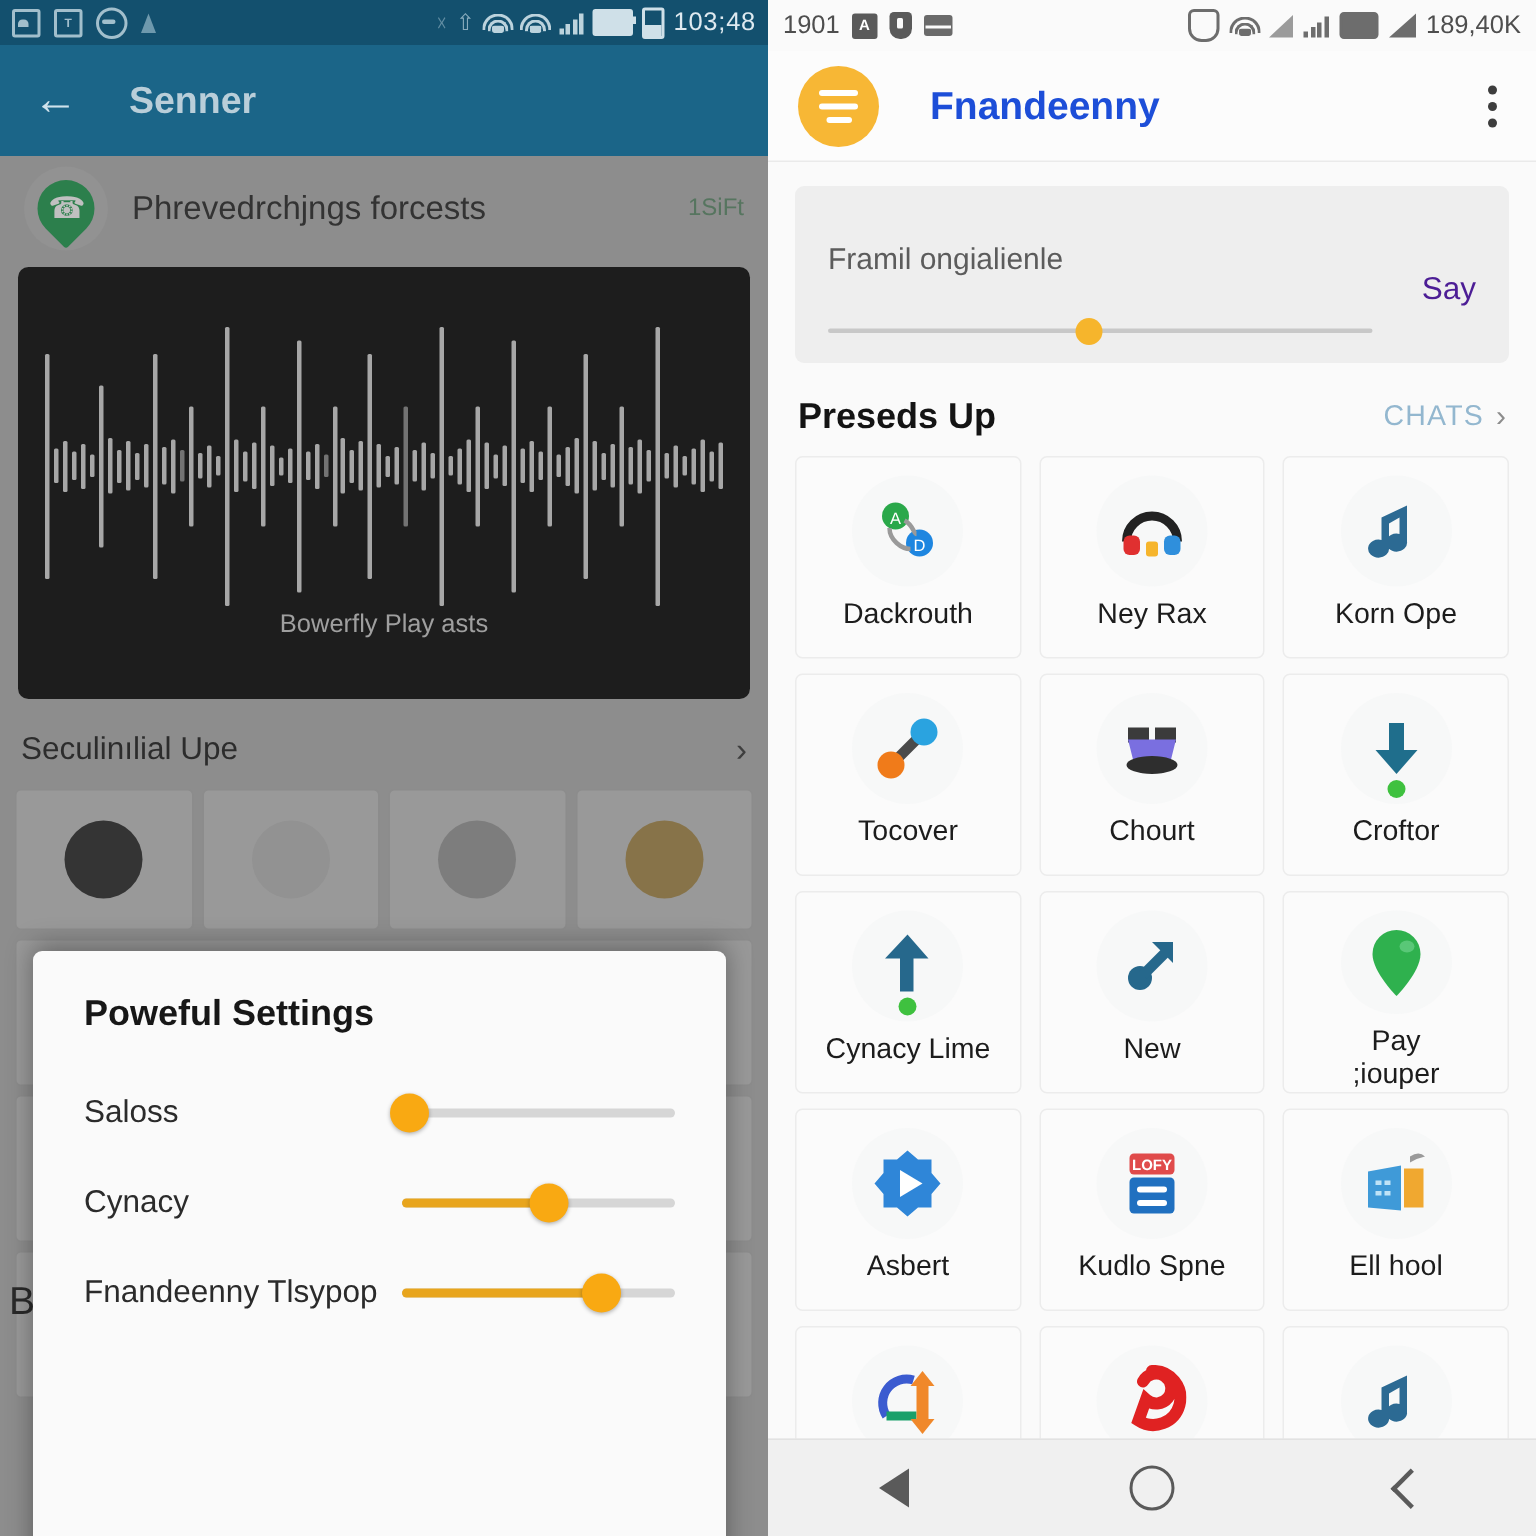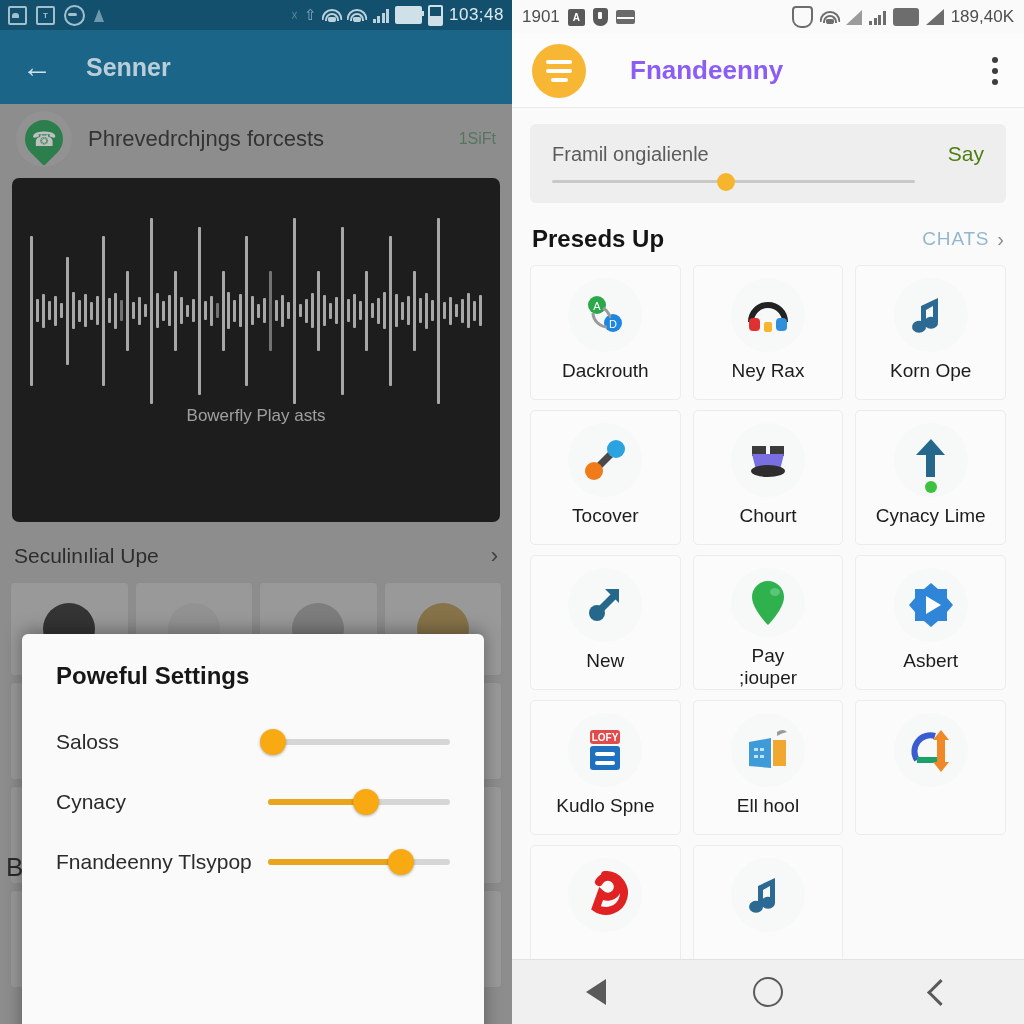--- a/index.html
+++ b/index.html
@@ -49,21 +49,21 @@
 
   .l-body{position:relative;height:920px;background:#b2b2b2;}
   .l-row{height:70px;display:flex;align-items:center;padding:0 16px;box-sizing:border-box;}
   .l-avatar{width:56px;height:56px;border-radius:50%;background:#b9b9b9;display:flex;align-items:center;justify-content:center;}
   .pin{width:38px;height:38px;background:#1f9d4f;border-radius:50% 50% 50% 2px;transform:rotate(-45deg);
     display:flex;align-items:center;justify-content:center;}
   .pin span{transform:rotate(45deg);color:#fff;font-size:20px;}
   .l-rowtitle{margin-left:16px;font-size:22px;color:#2a2a2a;}
   .l-rowmeta{margin-left:auto;font-size:16px;color:#5f8d6d;}
 
-  .wave-card{margin:4px 12px 0;height:344px;background:#090909;border-radius:7px;position:relative;overflow:hidden;}
+  .wave-card{margin:4px 12px 0;height:288px;background:#090909;border-radius:7px;position:relative;overflow:hidden;}
   .wave{position:absolute;left:18px;right:18px;top:40px;height:185px;display:flex;align-items:center;justify-content:space-between;}
   .wave b{display:block;width:3px;background:#d9d9d9;border-radius:1px;}
   .wave-cap{position:absolute;left:0;right:0;top:228px;text-align:center;color:#cdcdcd;font-size:17px;}
 
   .l-seclist{margin-top:14px;padding:0 14px;display:flex;align-items:center;height:40px;}
   .l-seclist .t{font-size:21px;color:#1f1f1f;}
   .l-seclist .c{margin-left:auto;font-size:22px;color:#3a3a3a;}
 
   .l-grid{margin:6px 10px 0;display:grid;grid-template-columns:repeat(4,1fr);gap:6px;}
   .l-cell{height:92px;background:#c4c4c4;border:1px solid #b0b0b0;border-radius:4px;display:flex;align-items:center;justify-content:center;}
@@ -108,28 +108,28 @@
   .battg{width:22px;height:14px;border:2px solid #6d6d6d;border-radius:3px;position:relative;background:#6d6d6d;}
 
   .r-appbar{height:74px;background:#fcfcfc;display:flex;align-items:center;padding:0 20px;box-sizing:border-box;
     border-bottom:1px solid #eaeaea;}
   .r-menu{width:54px;height:54px;border-radius:50%;background:#f7b735;display:flex;flex-direction:column;
     align-items:center;justify-content:center;gap:5px;}
   .r-menu b{display:block;height:4px;background:#fff;border-radius:2px;}
   .r-menu b:nth-child(1){width:26px;}
   .r-menu b:nth-child(2){width:26px;}
   .r-menu b:nth-child(3){width:17px;}
-  .r-title{margin-left:44px;font-size:26px;font-weight:bold;color:#8b5cf6;}
+  .r-title{margin-left:34px;font-size:26px;font-weight:bold;color:#1d4ed8;}
   .r-kebab{margin-left:auto;display:flex;flex-direction:column;gap:5px;padding:6px;}
   .r-kebab i{width:6px;height:6px;background:#3d3d3d;border-radius:50%;display:block;}
 
   .r-card{margin:16px 18px 0;background:#eeeeee;border-radius:6px;padding:18px 22px 20px;box-sizing:border-box;}
   .r-card-top{display:flex;align-items:center;}
   .r-card-ph{font-size:20px;color:#5c5c5c;}
-  .r-card-act{margin-left:auto;font-size:21px;color:#4d7c0f;}
+  .r-card-act{margin-left:auto;font-size:21px;color:#4c1d95;margin-top:39px;}
   .r-card-track{position:relative;margin-top:14px;height:3px;background:#c8c8c8;border-radius:2px;width:84%;}
   .r-card-track .knob{position:absolute;top:50%;width:18px;height:18px;margin-top:-9px;margin-left:-9px;
     background:#f6b52c;border-radius:50%;}
 
   .r-sec{display:flex;align-items:center;margin:22px 20px 12px;}
   .r-sec-t{font-size:24px;font-weight:bold;color:#141414;text-align:center;}
   .r-sec-a{margin-left:auto;font-size:19px;color:#93b7cf;letter-spacing:.8px;}
   .r-sec-c{margin-left:8px;font-size:20px;color:#8d8d8d;}
 
   .r-grid{margin:0 18px;display:grid;grid-template-columns:repeat(3,1fr);gap:10px 12px;}
@@ -451,20 +451,30 @@
               <rect x="8" y="8" width="14" height="10" fill="#3b3b3b"></rect>
               <rect x="26" y="8" width="14" height="10" fill="#3b3b3b"></rect>
               <path d="M8 16 L40 16 L36 32 L12 32 Z" fill="#7a6fe0"></path>
               <ellipse cx="24" cy="33" rx="17" ry="6" fill="#2e2e2e"></ellipse>
             </svg>
           </div>
           <div class="lbl">Chourt</div>
         </div>
         <div class="tile">
           <div class="icwrap">
+            <svg width="44" height="46" viewBox="0 0 44 46">
+              <rect x="17" y="6" width="10" height="20" fill="#1f6e8c"></rect>
+              <path d="M8 24 L36 24 L22 40 Z" fill="#1f6e8c"></path>
+            </svg>
+            <span class="dot-g"></span>
+          </div>
+          <div class="lbl">Croftor</div>
+        </div>
+        <div class="tile">
+          <div class="icwrap">
             <svg width="40" height="46" viewBox="0 0 40 46">
               <rect x="15" y="14" width="9" height="26" fill="#26688c"></rect>
               <path d="M5 18 L34 18 L20 2 Z" fill="#26688c"></path>
             </svg>
             <span class="dot-g"></span>
           </div>
           <div class="lbl">Cynacy Lime</div>
         </div>
         <div class="tile">
           <div class="icwrap">

